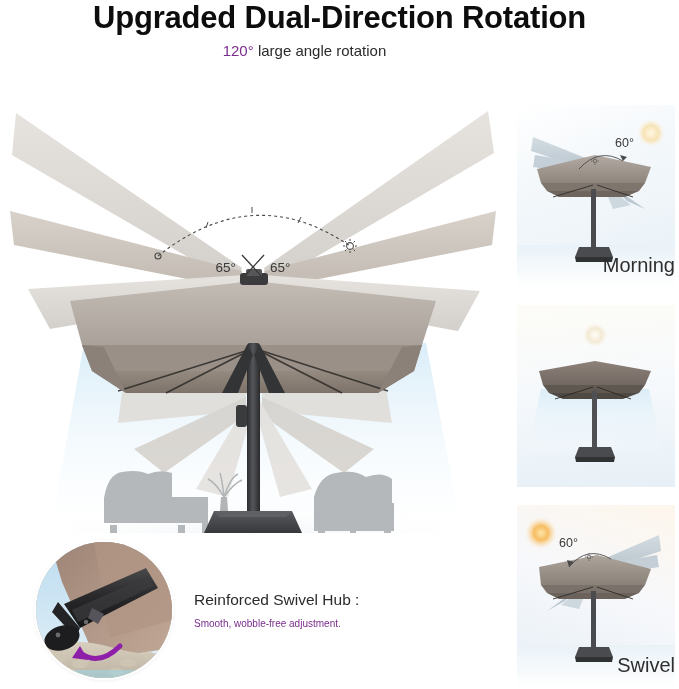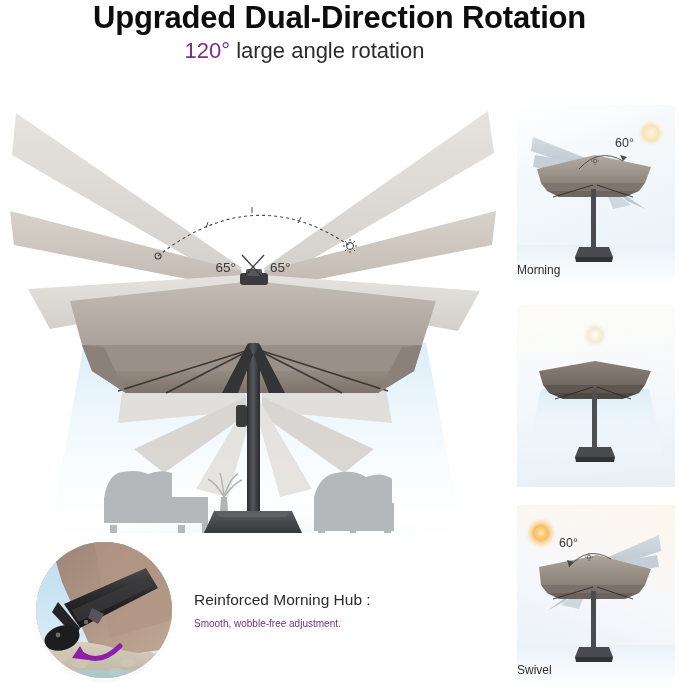--- a/index.html
+++ b/index.html
@@ -32,21 +32,21 @@
     font-weight: bold;
     letter-spacing: -0.2px;
     color: #0d0d0d;
     line-height: 36px;
   }
   .subtitle {
     position: absolute;
     left: 0; top: 40px;
     width: 609px;
     text-align: center;
-    font-size: 22px;
+    font-size: 15px;
     color: #2b2b2b;
     line-height: 22px;
   }
   .subtitle .angle {
     color: #7b2d8e;
   }
 
   
   .main-scene {
     position: absolute;
@@ -72,22 +72,22 @@
     overflow: hidden;
     text-decoration: underline;
   }
   .panel-1 { top: 105px; }
   .panel-2 { top: 305px; background: linear-gradient(175deg, #fdfcf7 0%, #f6f9fc 45%, #e7f0f6 100%); }
   .panel-3 { top: 505px; background: linear-gradient(200deg, #fdf6ec 0%, #f7f8fb 45%, #e6eff6 100%); }
   .panel-label {
     position: absolute;
     left: 0; bottom: 10px;
     width: 158px;
-    text-align: left;
-    font-size: 12px;
+    text-align: right;
+    font-size: 20px;
     color: #2e2e2e;
   }
 
   
   .feature {
     position: absolute;
     left: 22px; top: 536px;
     width: 480px; height: 150px;
   }
   .feature-photo {
@@ -481,16 +481,16 @@
         <polygon points="56,66 68,72 62,82 52,76" fill="#55545a"></polygon>
       </g>
 
       <g>
         <path d="M46,112 q18,12 38,-8" fill="none" stroke="#8e1fa8" stroke-width="5" stroke-linecap="round"></path>
         <polygon points="44,104 52,118 36,116" fill="#8e1fa8"></polygon>
       </g>
     </svg>
   </div>
   <div class="feature-text">
-    <div class="feature-line1">Reinforced Morning Hub :</div>
+    <div class="feature-line1">Reinforced Swivel Hub :</div>
     <div class="feature-line2">Smooth, wobble-free adjustment.</div>
   </div>
 </div>
 
 </body></html>

